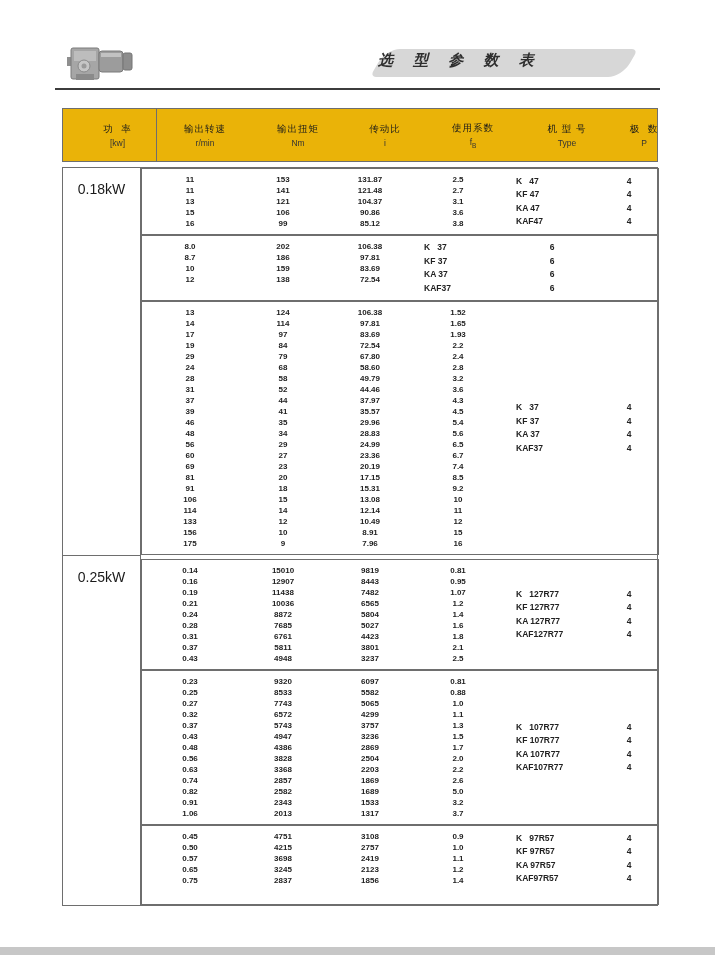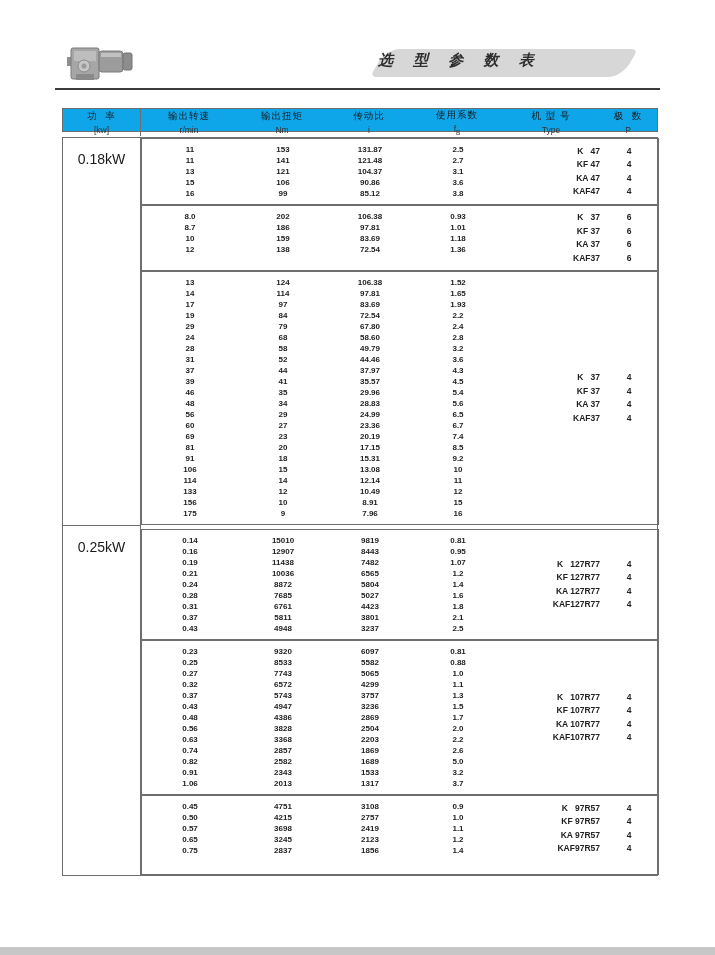--- a/index.html
+++ b/index.html
@@ -14,41 +14,41 @@
             background: #d7d7d7; transform: skewX(-30deg); border-radius: 14px 6px 14px 6px; }
   .ribbon-text { position: absolute; left: 378px; top: 51px; width: 252px; 
                  font-size: 15px; font-weight: bold; font-style: italic; letter-spacing: 8px;
                  color: #2e2e2e; }
   .header-rule { position: absolute; left: 55px; top: 88px; width: 605px; height: 2px; background: #3c3c3c; }
 
   
   .sel-table { position: absolute; left: 62px; top: 108px; width: 596px; }
 
   .thead { display: grid; grid-template-columns: 78px 96px 90px 84px 92px 96px 58px;
-           background: #0ea5e9; border: 1px solid #6e6e6e; height: 24px; }
+           background: #eab308; border: 1px solid #6e6e6e; height: 54px; padding-left: 16px; }
   .th { display: flex; flex-direction: column; align-items: center; justify-content: center; gap: 2px; }
   .th .cn { font-size: 9.5px; letter-spacing: 1px; white-space: pre; }
   .th .sub { font-size: 8.5px; color: #333; white-space: pre; }
   .th .sub sub { font-size: 6.5px; }
   .th-power { border-right: 1px solid #6e6e6e; }
 
   .tbody { margin-top: 5px; border: 1px solid #6e6e6e; }
   .section { display: flex; }
   .section + .section .power-cell { border-top: 1px solid #6e6e6e; }
   .section + .section .blocks { padding-top: 4px; }
   .power-cell { width: 78px; flex: none; border-right: 1px solid #6e6e6e;
                 text-align: center; padding-top: 13px; font-weight: normal; font-size: 14px; }
   .blocks { flex: 1; display: flex; flex-direction: column; gap: 0; font-weight: bold; }
 
   .block { border: 1px solid #6e6e6e; display: grid;
            grid-template-columns: 96px 90px 84px 92px 96px 58px; padding: 5px 0; }
   .num-col { align-self: stretch; }
   .num-col span { display: block; text-align: center; font-size: 8px; line-height: 11px; color:#222; }
   .type-col, .poles-col { align-self: center; }
-  .type-col span { display: block; text-align: right; padding-left: 12px; white-space: pre;
+  .type-col span { display: block; text-align: left; padding-left: 12px; white-space: pre;
                    font-size: 8.5px; line-height: 13.5px; color:#222; }
   .poles-col span { display: block; text-align: center; font-size: 8.5px; line-height: 13.5px; color:#222; }
   .section:last-child .block:last-child { padding-bottom: 18px; }
 
   
   .bottom-bar { position: absolute; left: 0; top: 947px; width: 715px; height: 8px; background: #c7c7c7; }
 </style>
 </head>
 <body>
 
@@ -162,26 +162,20 @@
                 <span class="cell">202</span>
                 <span class="cell">186</span>
                 <span class="cell">159</span>
                 <span class="cell">138</span>
               </div>
     <div class="num-col">
                 <span class="cell">106.38</span>
                 <span class="cell">97.81</span>
                 <span class="cell">83.69</span>
                 <span class="cell">72.54</span>
-              </div>
-    <div class="num-col">
-                <span class="cell">0.93</span>
-                <span class="cell">1.01</span>
-                <span class="cell">1.18</span>
-                <span class="cell">1.36</span>
               </div>
     <div class="type-col">
                 <span class="cell">K   37</span>
                 <span class="cell">KF 37</span>
                 <span class="cell">KA 37</span>
                 <span class="cell">KAF37</span>
               </div>
     <div class="poles-col">
                 <span class="cell">6</span>
                 <span class="cell">6</span>

